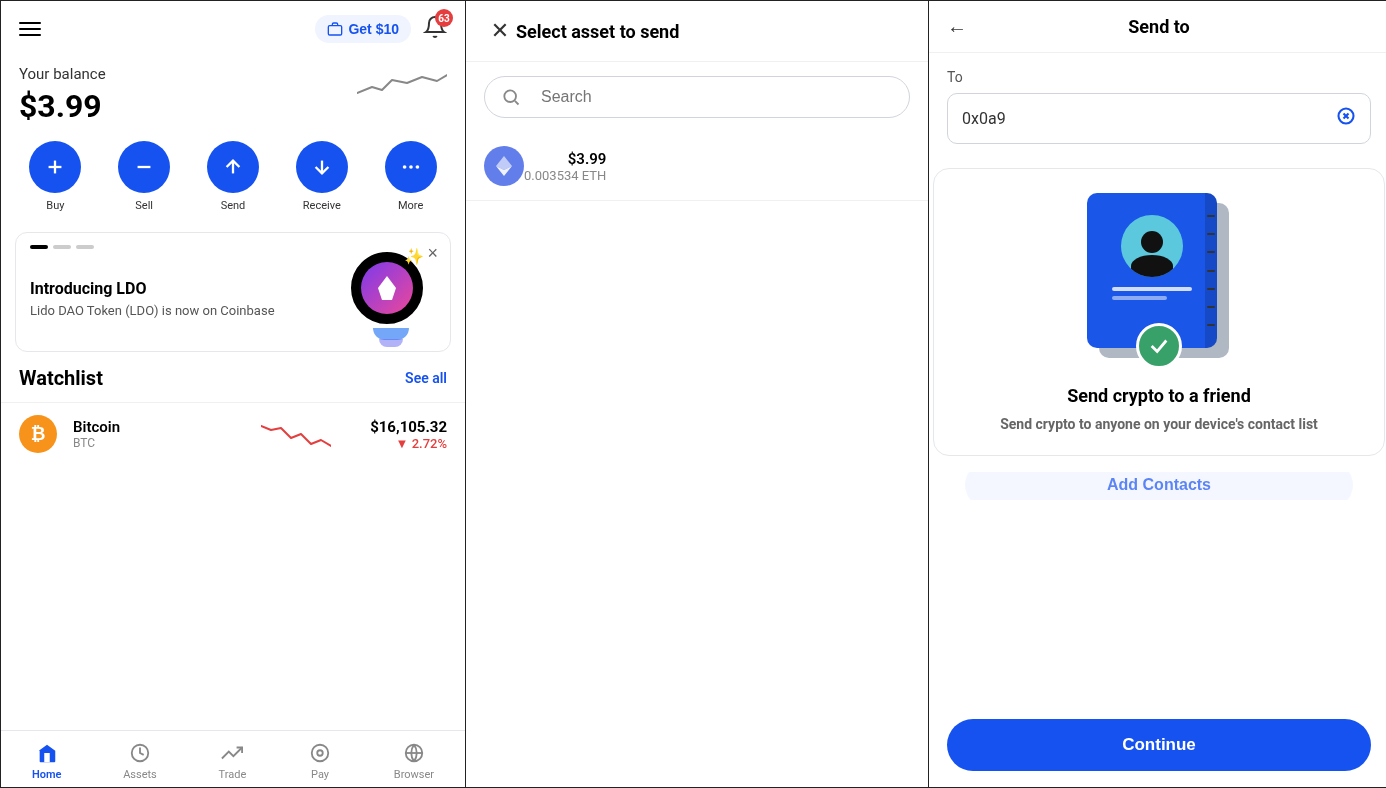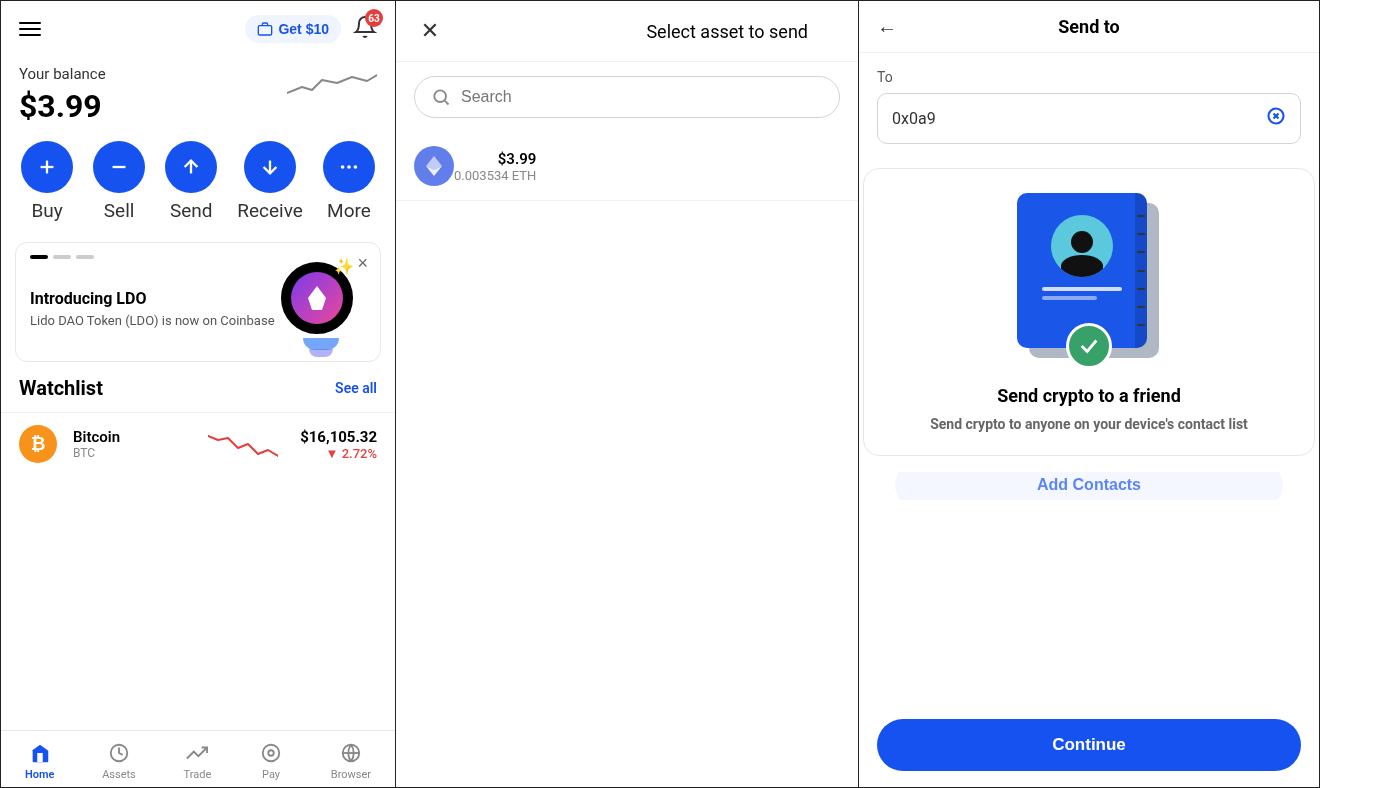--- a/index.html
+++ b/index.html
@@ -13,21 +13,21 @@
     }
 
     
     .panel {
       border: 1.5px solid #222;
       display: flex;
       flex-direction: column;
       overflow: hidden;
       background: #fff;
     }
-    .panel-left { width: 396px; height: 788px; flex-shrink: 0; }
+    .panel-left { width: 466px; height: 788px; flex-shrink: 0; }
     .panel-middle { width: 462px; height: 788px; flex-shrink: 0; border-left: none; border-right: none; }
     .panel-right { width: 462px; height: 788px; flex-shrink: 0; }
 
     
     .left-header {
       display: flex;
       justify-content: space-between;
       align-items: center;
       padding: 14px 18px;
     }
@@ -55,21 +55,21 @@
     .action-buttons {
       display: flex; justify-content: space-around; padding: 0 10px 20px;
     }
     .action-btn-wrap { display: flex; flex-direction: column; align-items: center; gap: 6px; }
     .action-circle {
       width: 52px; height: 52px; border-radius: 50%;
       background: #1652f0; border: none; cursor: pointer;
       display: flex; align-items: center; justify-content: center;
     }
     .action-circle svg { width: 22px; height: 22px; }
-    .action-label { font-size: 19px; color: #333; text-align: center; }
+    .action-label { font-size: 11px; color: #333; text-align: center; }
 
     .promo-card {
       margin: 0 14px 0px; border: 1px solid #e5e7eb; border-radius: 12px;
       padding: 14px; display: flex; align-items: center; justify-content: space-between;
       position: relative;
     }
     .promo-dots { display: flex; gap: 5px; position: absolute; top: 12px; left: 14px; }
     .dot { width: 18px; height: 4px; border-radius: 2px; }
     .dot-active { background: #000; }
     .dot-inactive { background: #ccc; }
@@ -111,26 +111,26 @@
     .nav-item { display: flex; flex-direction: column; align-items: center; gap: 3px; cursor: pointer; }
     .nav-icon { width: 24px; height: 24px; display: flex; align-items: center; justify-content: center; }
     .nav-label { font-size: 11px; color: #888; }
     .nav-label-active { font-size: 11px; color: #1652f0; font-weight: 600; }
 
     
     .mid-header {
       display: flex; align-items: center; justify-content: space-between;
       padding: 14px 18px; border-bottom: 1px solid #f0f0f0;
     }
-    .mid-title { font-size: 18px; font-weight: 400; flex: 1; text-align: right; }
+    .mid-title { font-size: 18px; font-weight: 700; flex: 1; text-align: left; }
     .close-btn { background: none; border: none; cursor: pointer; font-size: 22px; color: #333; width: 32px; height: 32px; display: flex; align-items: center; justify-content: center; }
 
     .search-bar {
       margin: 14px 18px;
-      display: flex; align-items: center; gap: 10px;
+      display: flex; align-items: center; gap: 20px;
       border: 1.5px solid #d1d5db; border-radius: 30px;
       padding: 10px 16px; background: #fff;
     }
     .search-bar input {
       border: none; outline: none; font-size: 16px; color: #888; flex: 1; background: transparent;
     }
 
     .asset-item {
       display: flex; align-items: center; padding: 14px 18px;
       border-bottom: 1px solid #f0f0f0; cursor: pointer;

